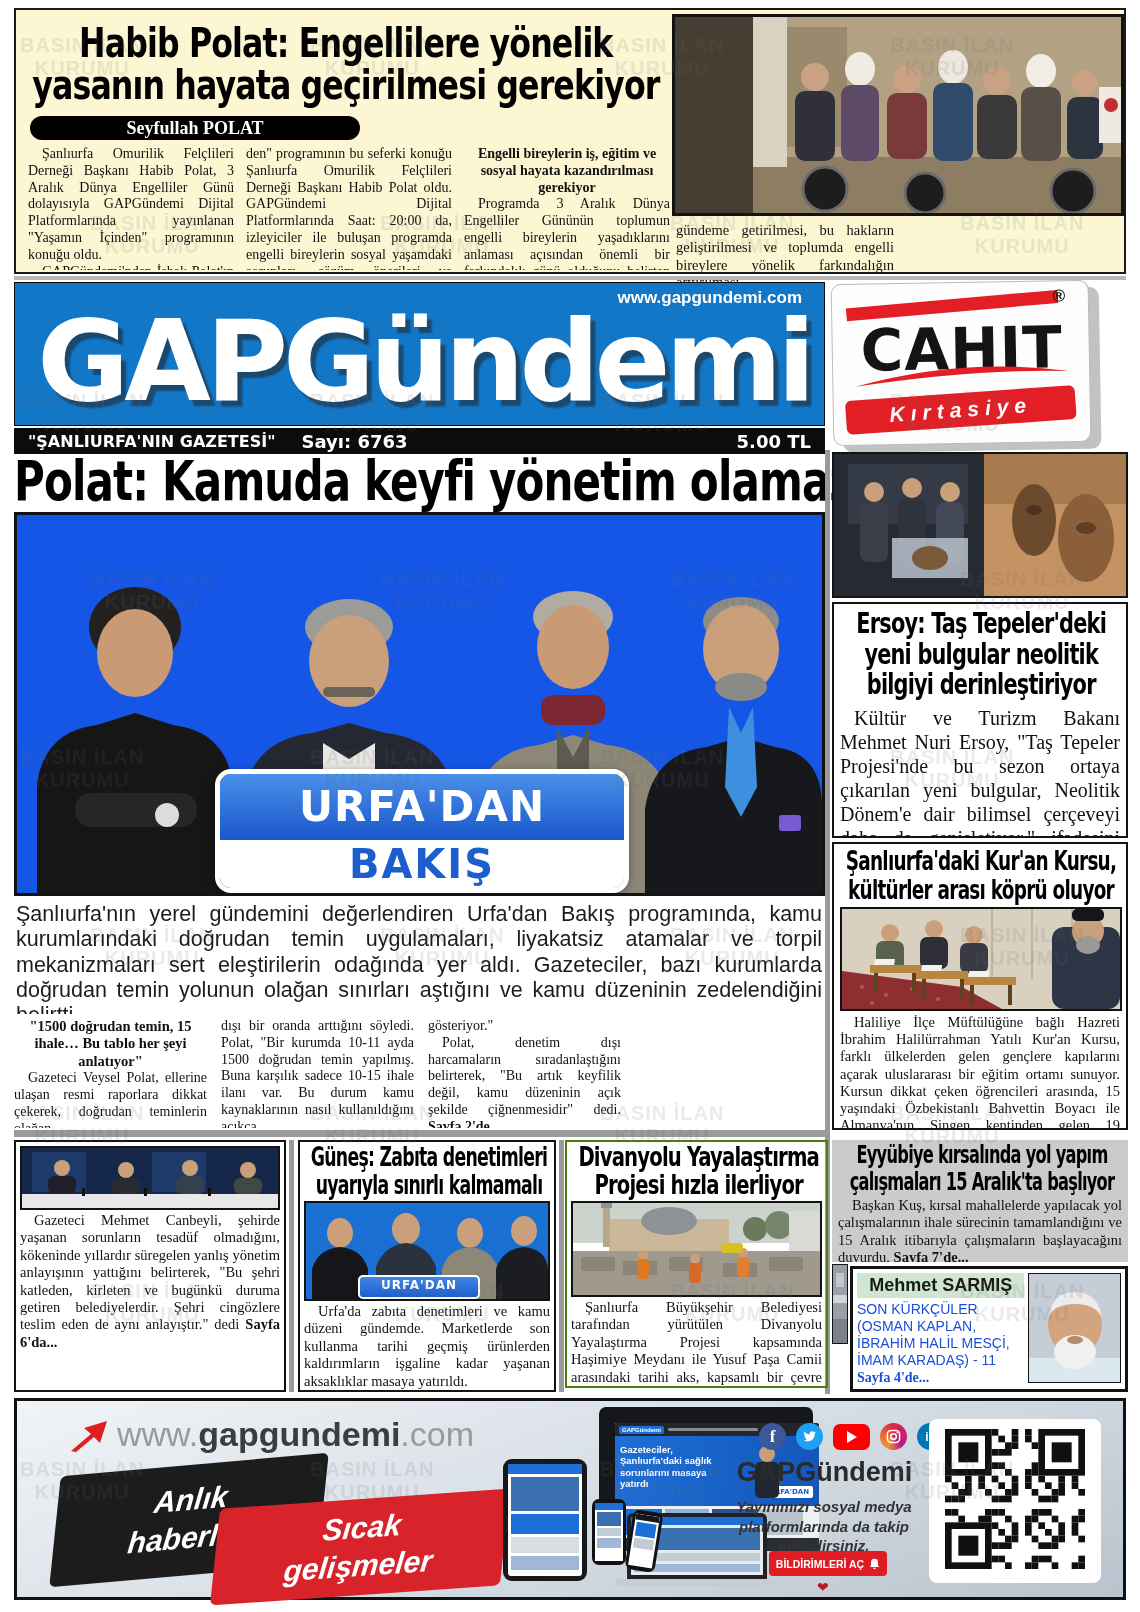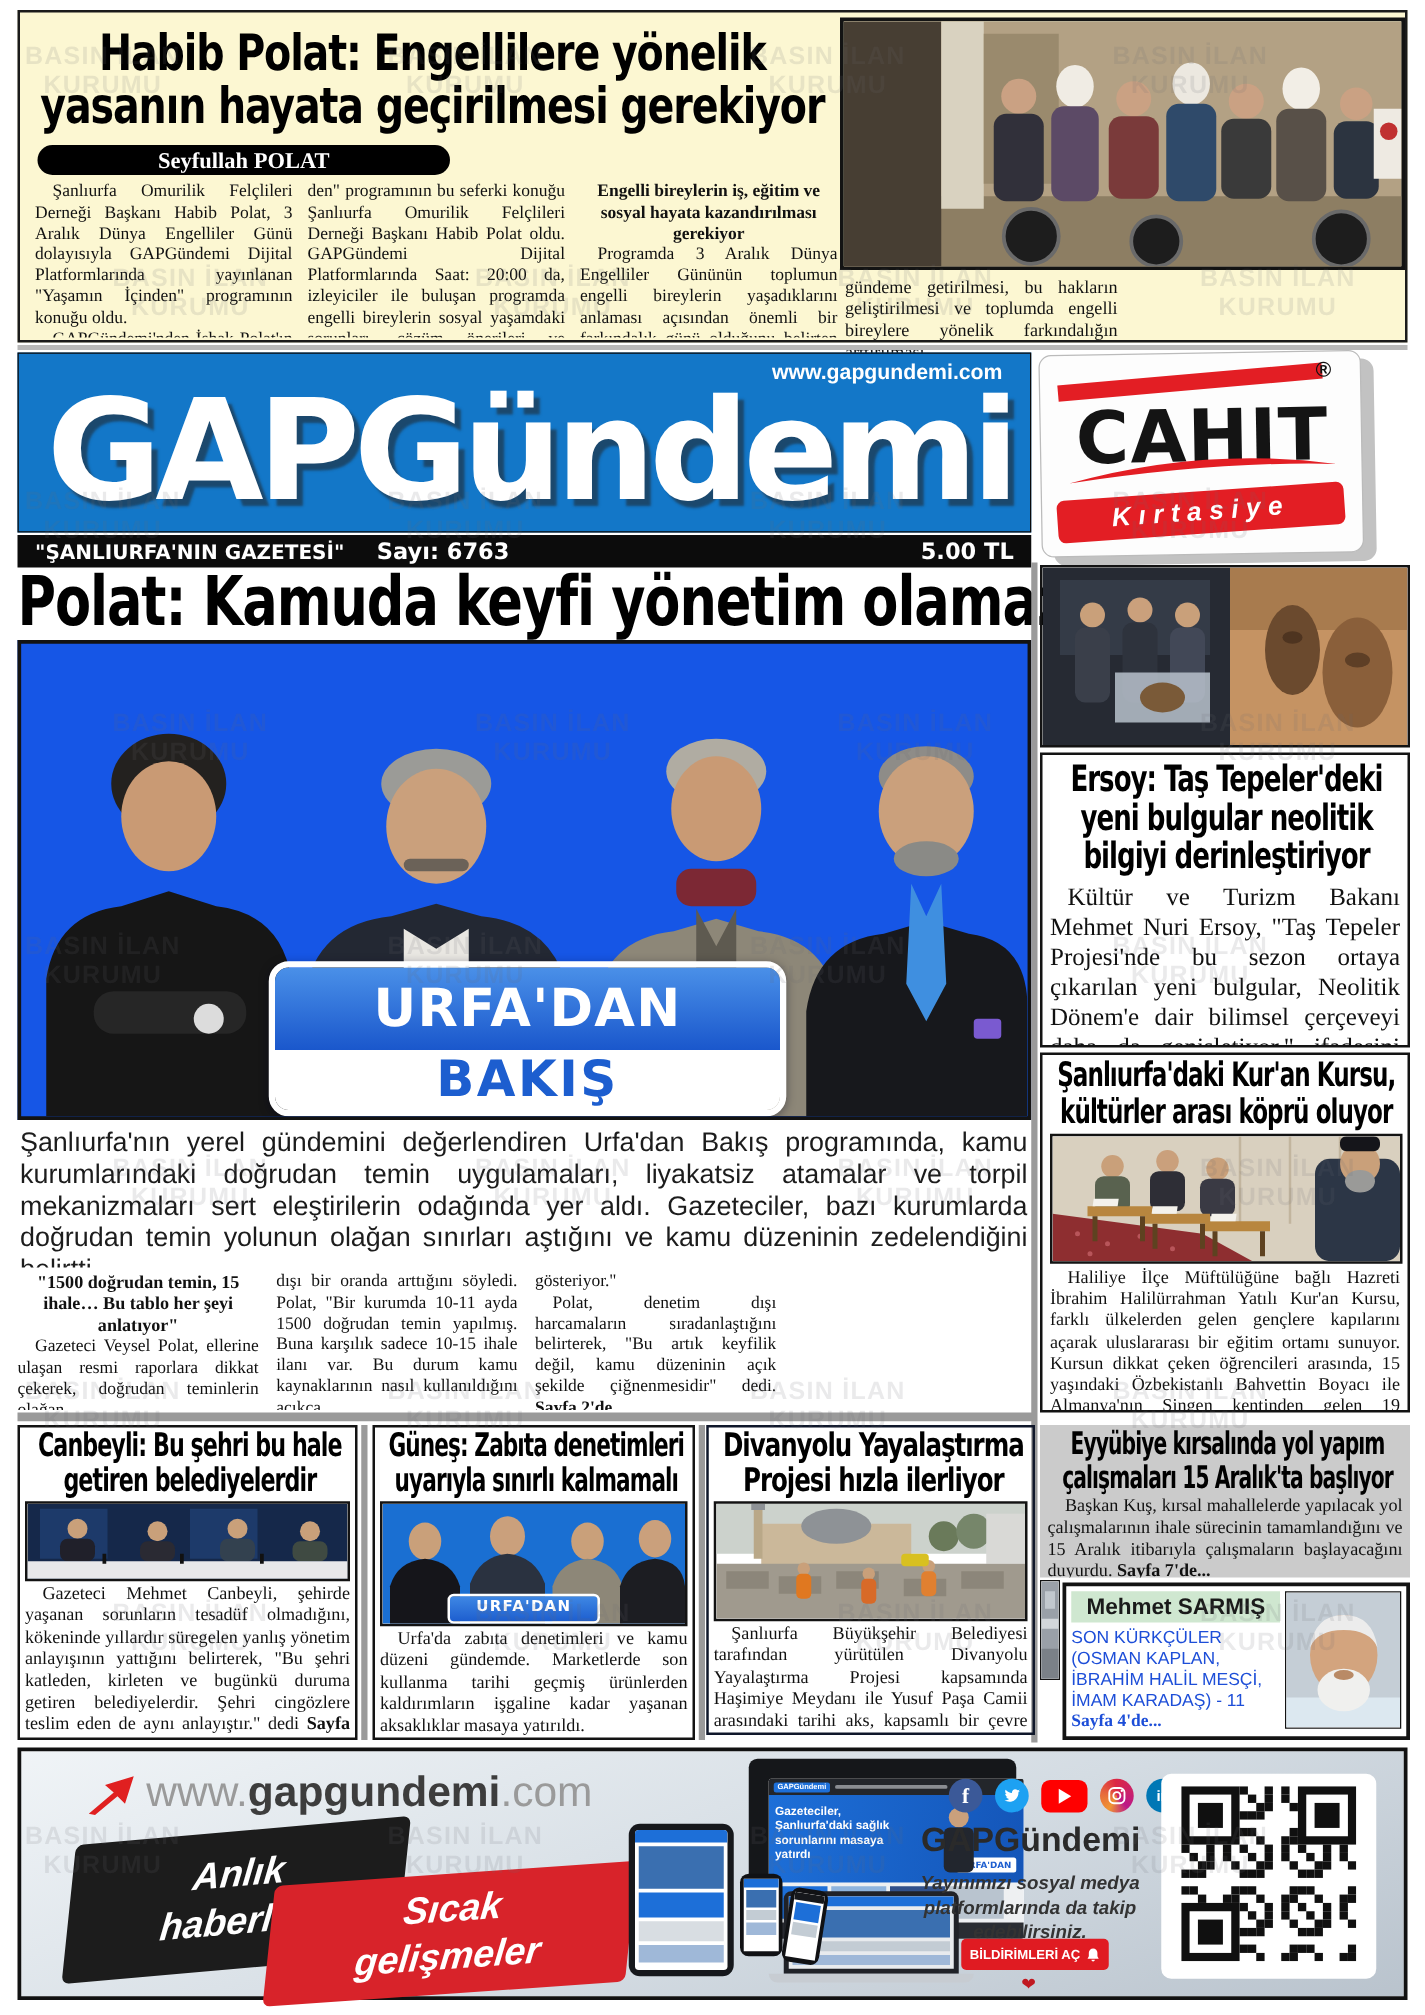--- a/index.html
+++ b/index.html
@@ -203,26 +203,20 @@
          <span class="pagebold">Sayfa 2'de...</span></p>
     </div>
   </div>
 
   <div class="abs" style="left:14px;top:1130px;width:814px;height:7px;background:#9a9a9a;"></div>
   <div class="abs" style="left:825px;top:450px;width:5px;height:944px;background:#9a9a9a;"></div>
   <div class="abs" style="left:289px;top:1140px;width:5px;height:252px;background:#9a9a9a;"></div>
   <div class="abs" style="left:559px;top:1140px;width:5px;height:252px;background:#9a9a9a;"></div>
 
   <div class="abs gb" style="left:14px;top:1140px;width:272px;height:252px;border:2px solid #131313;padding:2px 4px;overflow:hidden;">
-    <div class="chl">
-      <div class="sqz" style="width:347px;transform:scaleX(0.76);font-size:26px;">
-        <div>Canbeyli: Bu şehri bu hale</div>
-        <div>getiren belediyelerdir</div>
-      </div>
-    </div>
     <div class="photo" style="width:260px;height:64px;margin:2px auto;">
       <svg width="256" height="60" viewBox="0 0 256 60" preserveAspectRatio="none" xmlns="http://www.w3.org/2000/svg">
         <rect width="256" height="60" fill="#15284a"></rect>
         <rect x="10" y="4" width="54" height="40" fill="#1d3a6a"></rect>
           <rect x="130" y="4" width="54" height="40" fill="#1d3a6a"></rect>
         <g>
             <circle cx="40" cy="20" r="8" fill="#c9a07a"></circle>
             <rect x="26" y="28" width="28" height="18" rx="6" fill="#20202a"></rect>
            <circle cx="104" cy="22" r="8" fill="#c9a07a"></circle>
             <rect x="90" y="30" width="28" height="16" rx="6" fill="#2a2a33"></rect>
@@ -267,21 +261,21 @@
       <div class="abs" style="left:52px;top:72px;width:118px;height:20px;background:linear-gradient(#3f88e4,#1d5ecf);
                   border:2px solid #fff;border-radius:5px;color:#fff;text-align:center;
                   font:bold 12px 'DejaVu Sans',sans-serif;line-height:17px;letter-spacing:1px;">URFA'DAN</div>
     </div>
     <div class="serif" style="font-size:14.5px;">
       <p><span>Urfa'da zabıta denetimleri ve kamu düzeni gündemde. Marketlerde son kullanma tarihi geçmiş ürünlerden kaldırımların işgaline kadar yaşanan aksaklıklar masaya yatırıldı.</span></p>
       <p class="noind" style="text-align:right;"><span class="pagebold">Sayfa 5'te...</span></p>
     </div>
   </div>
 
-  <div class="abs gb" style="left:565px;top:1140px;width:263px;height:248px;border:2px solid #0f172a;padding:2px 4px;overflow:hidden;">
+  <div class="abs gb" style="left:565px;top:1140px;width:263px;height:248px;border:2px solid #4d7c0f;padding:2px 4px;overflow:hidden;">
     <div class="chl">
       <div class="sqz" style="width:304px;transform:scaleX(0.84);font-size:26px;">
         <div>Divanyolu Yayalaştırma</div>
         <div>Projesi hızla ilerliyor</div>
       </div>
     </div>
     <div class="photo" style="width:251px;height:96px;margin:2px auto;">
       <svg width="247" height="92" viewBox="0 0 247 92" preserveAspectRatio="none" xmlns="http://www.w3.org/2000/svg">
         <rect width="247" height="40" fill="#ccd2cc"></rect>
         <rect x="36" y="16" width="120" height="36" fill="#cbb89a"></rect>

